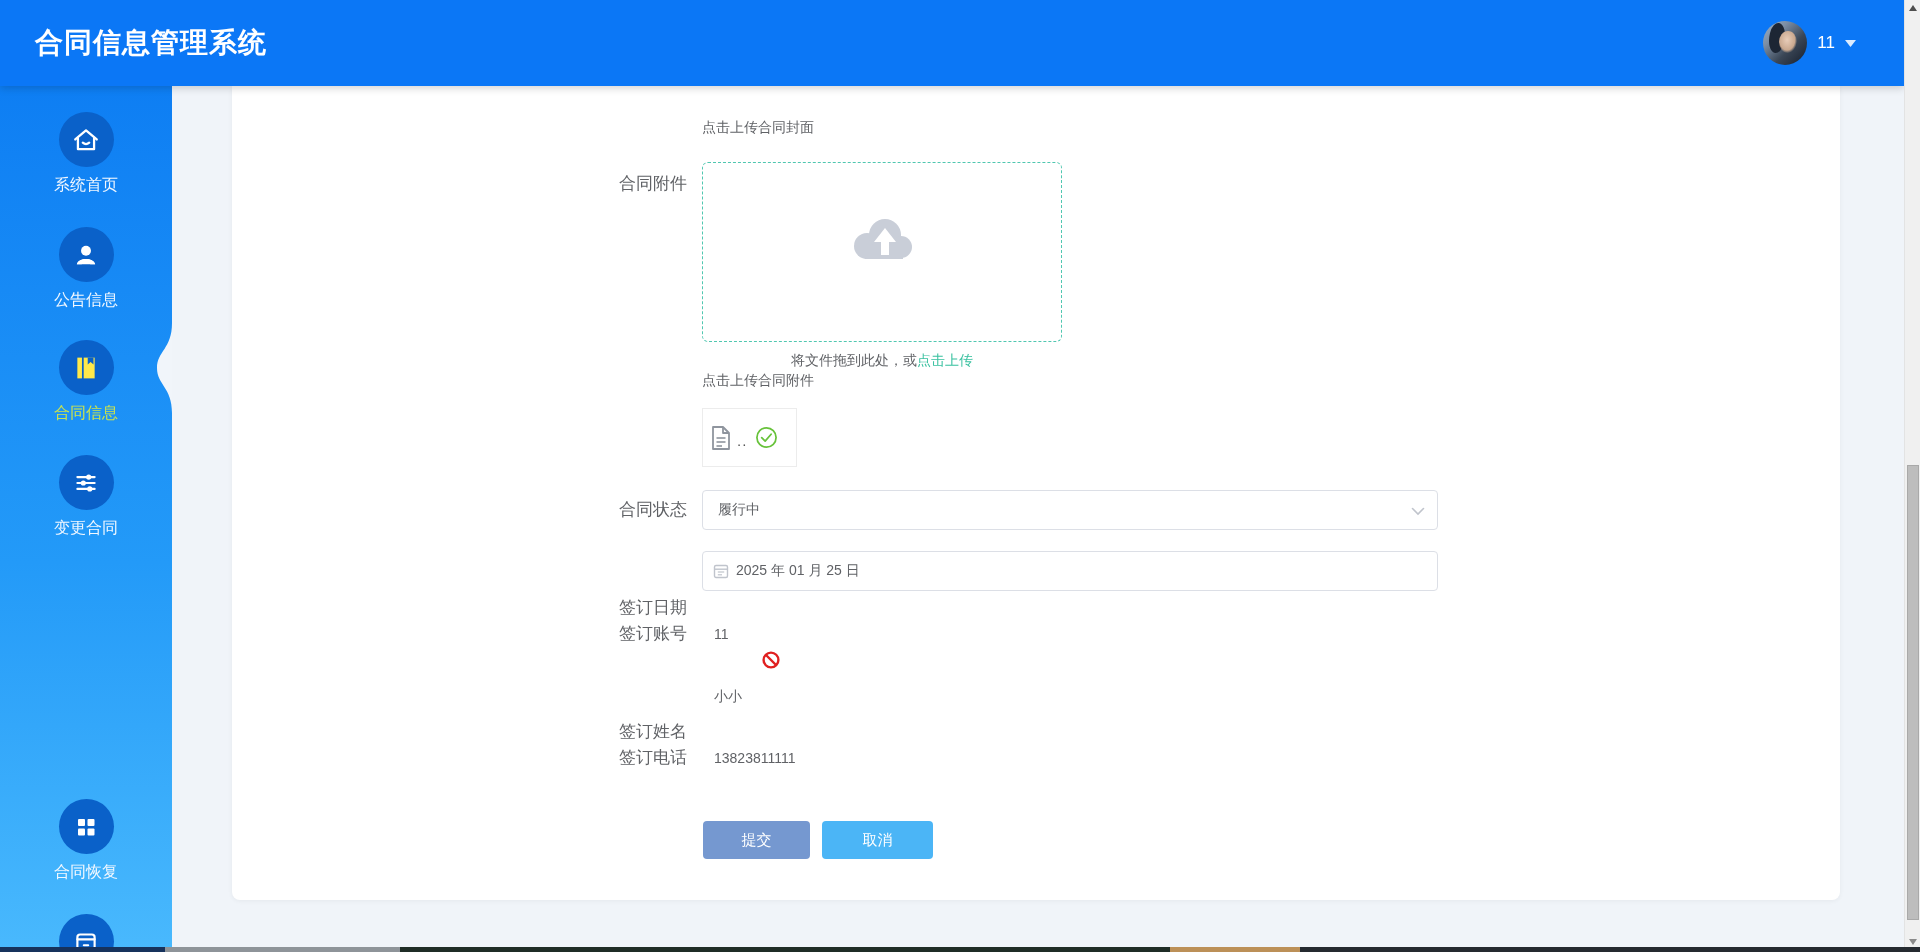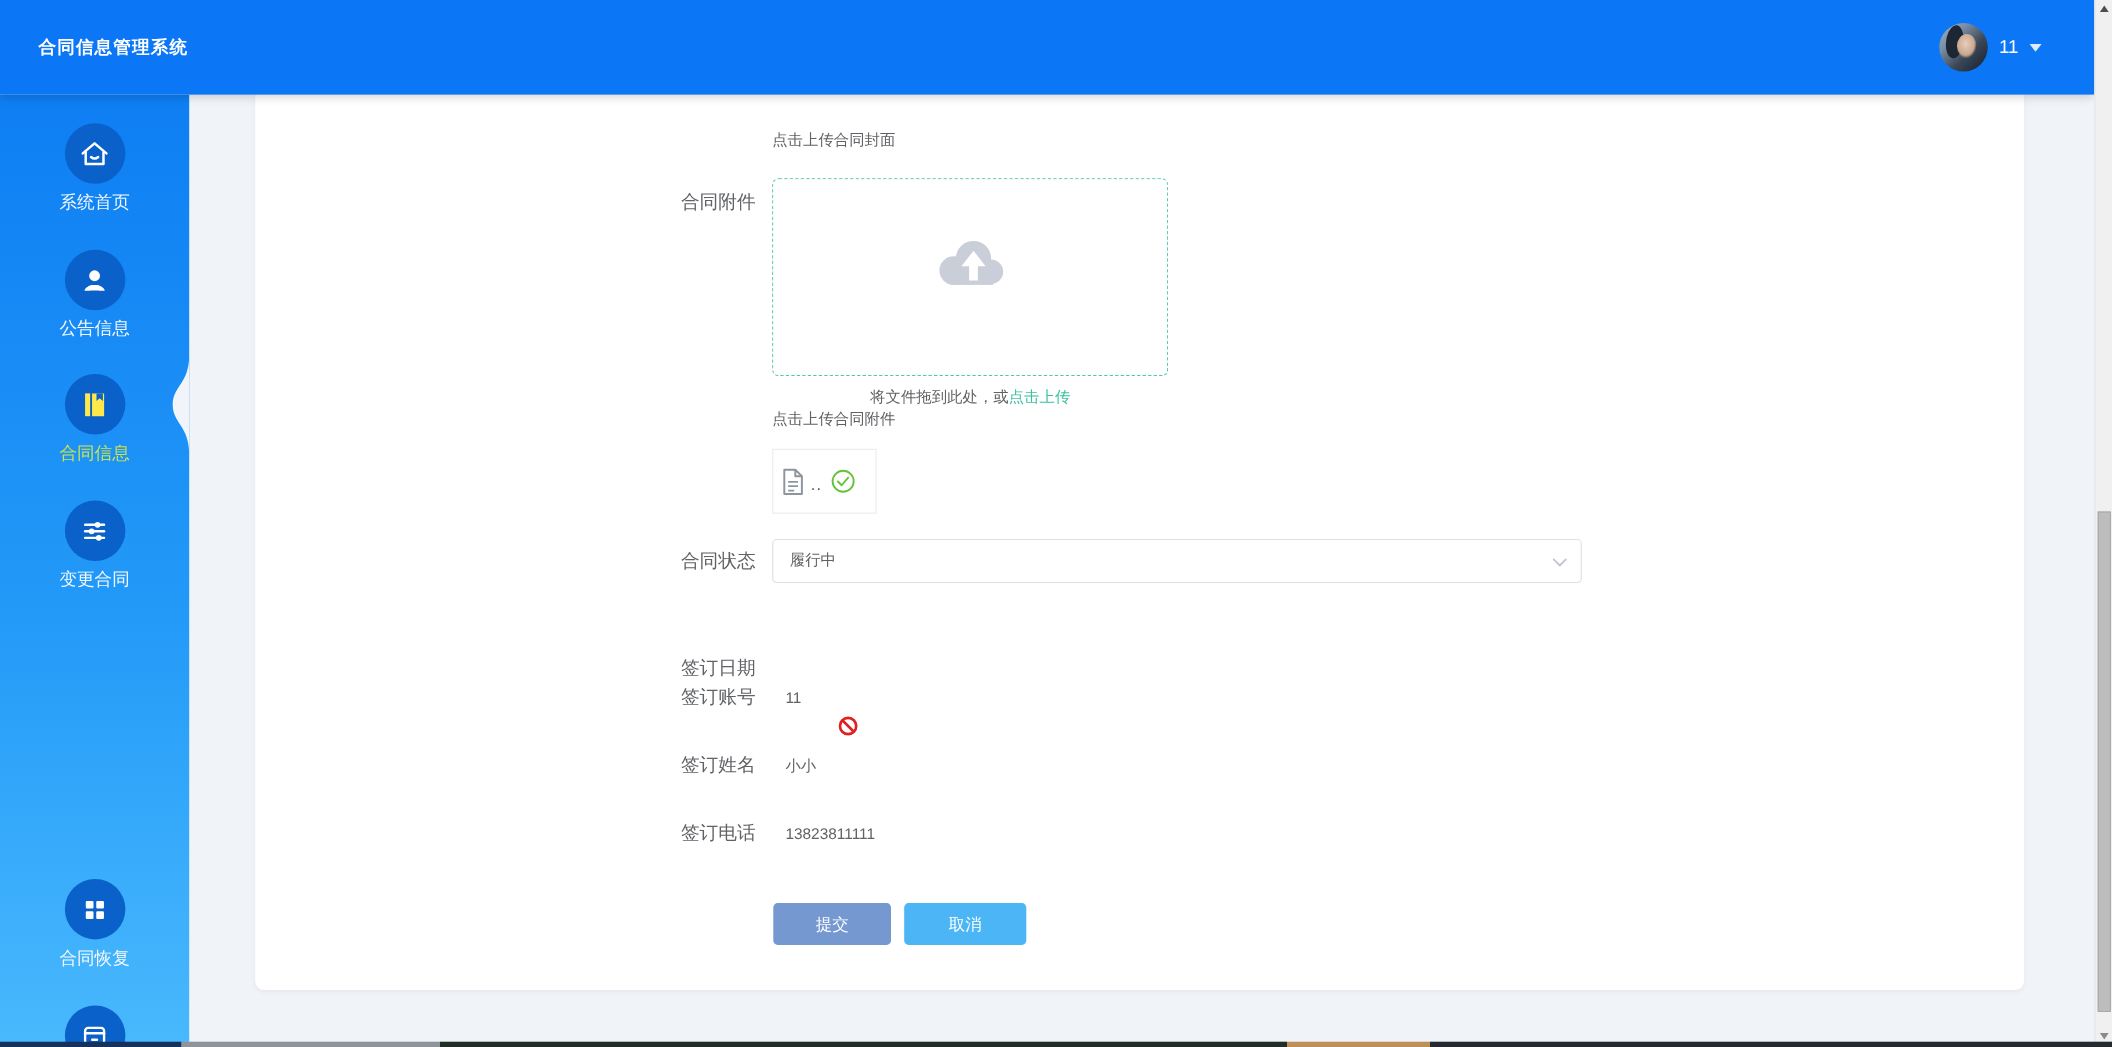--- a/index.html
+++ b/index.html
@@ -7,21 +7,21 @@
   .screen {
     position:relative; width:1920px; height:952px; overflow:hidden;
     background:#f0f4f9; font-family:"Liberation Sans", sans-serif;
   }
   
   .header {
     position:absolute; left:0; top:0; width:1904px; height:86px;
     background:#0b77f6; box-shadow:0 2px 8px rgba(0,0,0,.18); z-index:30;
     display:flex; align-items:center;
   }
-  .header-title { color:#fff; font-size:16px; font-weight:bold; margin-left:35px; letter-spacing:1px; }
+  .header-title { color:#fff; font-size:28px; font-weight:bold; margin-left:35px; letter-spacing:1px; }
   .user-area { position:absolute; right:48px; top:0; height:86px; display:flex; align-items:center; gap:10px; cursor:pointer; }
   .avatar {
     width:44px; height:44px; border-radius:50%; overflow:hidden; position:relative;
     background:linear-gradient(135deg,#9fb3c8 0%,#7b8da3 30%,#3a4656 62%,#151d2b 100%);
   }
   .avatar::after { 
     content:""; position:absolute; left:16px; top:10px; width:18px; height:22px;
     border-radius:50%; background:radial-gradient(ellipse at 45% 40%, #e8cdb9 0%, #caa astounding 60%, transparent 70%);
     background:radial-gradient(ellipse at 45% 40%, #e8cdb9 0%, #c9a88f 55%, rgba(0,0,0,0) 72%);
   }
@@ -224,30 +224,41 @@
 
     <div class="form-label" style="top:414px;">合同状态</div>
     <div class="input-box select-box">
       <span class="val">履行中</span>
       <svg class="chev" width="14" height="9" viewBox="0 0 14 9">
         <polyline points="1.5,1.5 7,7 12.5,1.5" fill="none" stroke="#c0c4cc" stroke-width="1.6" stroke-linecap="round"></polyline>
       </svg>
     </div>
 
     <div class="form-label" style="top:498px;margin-top:14px;">签订日期</div>
+    <div class="input-box date-box">
+      <span class="cal-icon">
+        <svg width="16" height="16" viewBox="0 0 16 16">
+          <rect x="1.5" y="2.5" width="13" height="12" rx="1.5" fill="none" stroke="#c0c4cc" stroke-width="1.4"></rect>
+          <line x1="1.5" y1="6.2" x2="14.5" y2="6.2" stroke="#c0c4cc" stroke-width="1.4"></line>
+          <line x1="4.8" y1="9" x2="11.2" y2="9" stroke="#c0c4cc" stroke-width="1.2"></line>
+          <line x1="4.8" y1="11.8" x2="9" y2="11.8" stroke="#c0c4cc" stroke-width="1.2"></line>
+        </svg>
+      </span>
+      <span class="val">2025 年 01 月 25 日</span>
+    </div>
 
     <div class="form-label" style="top:538px;">签订账号</div>
     <div class="form-value" style="left:482px; top:538px;">11</div>
 
     <svg class="no-entry" width="18" height="18" viewBox="0 0 18 18">
       <circle cx="9" cy="9" r="7.4" fill="#fff" stroke="#e02020" stroke-width="2.4"></circle>
       <line x1="4" y1="4" x2="14" y2="14" stroke="#e02020" stroke-width="2.4"></line>
     </svg>
 
-    <div class="form-label" style="top:600px;">签订姓名</div>
+    <div class="form-label" style="top:636px;">签订姓名</div>
     <div class="form-value" style="left:482px; top:600px;">小小</div>
 
     <div class="form-label" style="top:662px;">签订电话</div>
     <div class="form-value" style="left:482px; top:662px;">13823811111</div>
 
     <button class="btn btn-submit">提交</button>
     <button class="btn btn-cancel">取消</button>
   </div>
 
   <div class="scrollbar">

